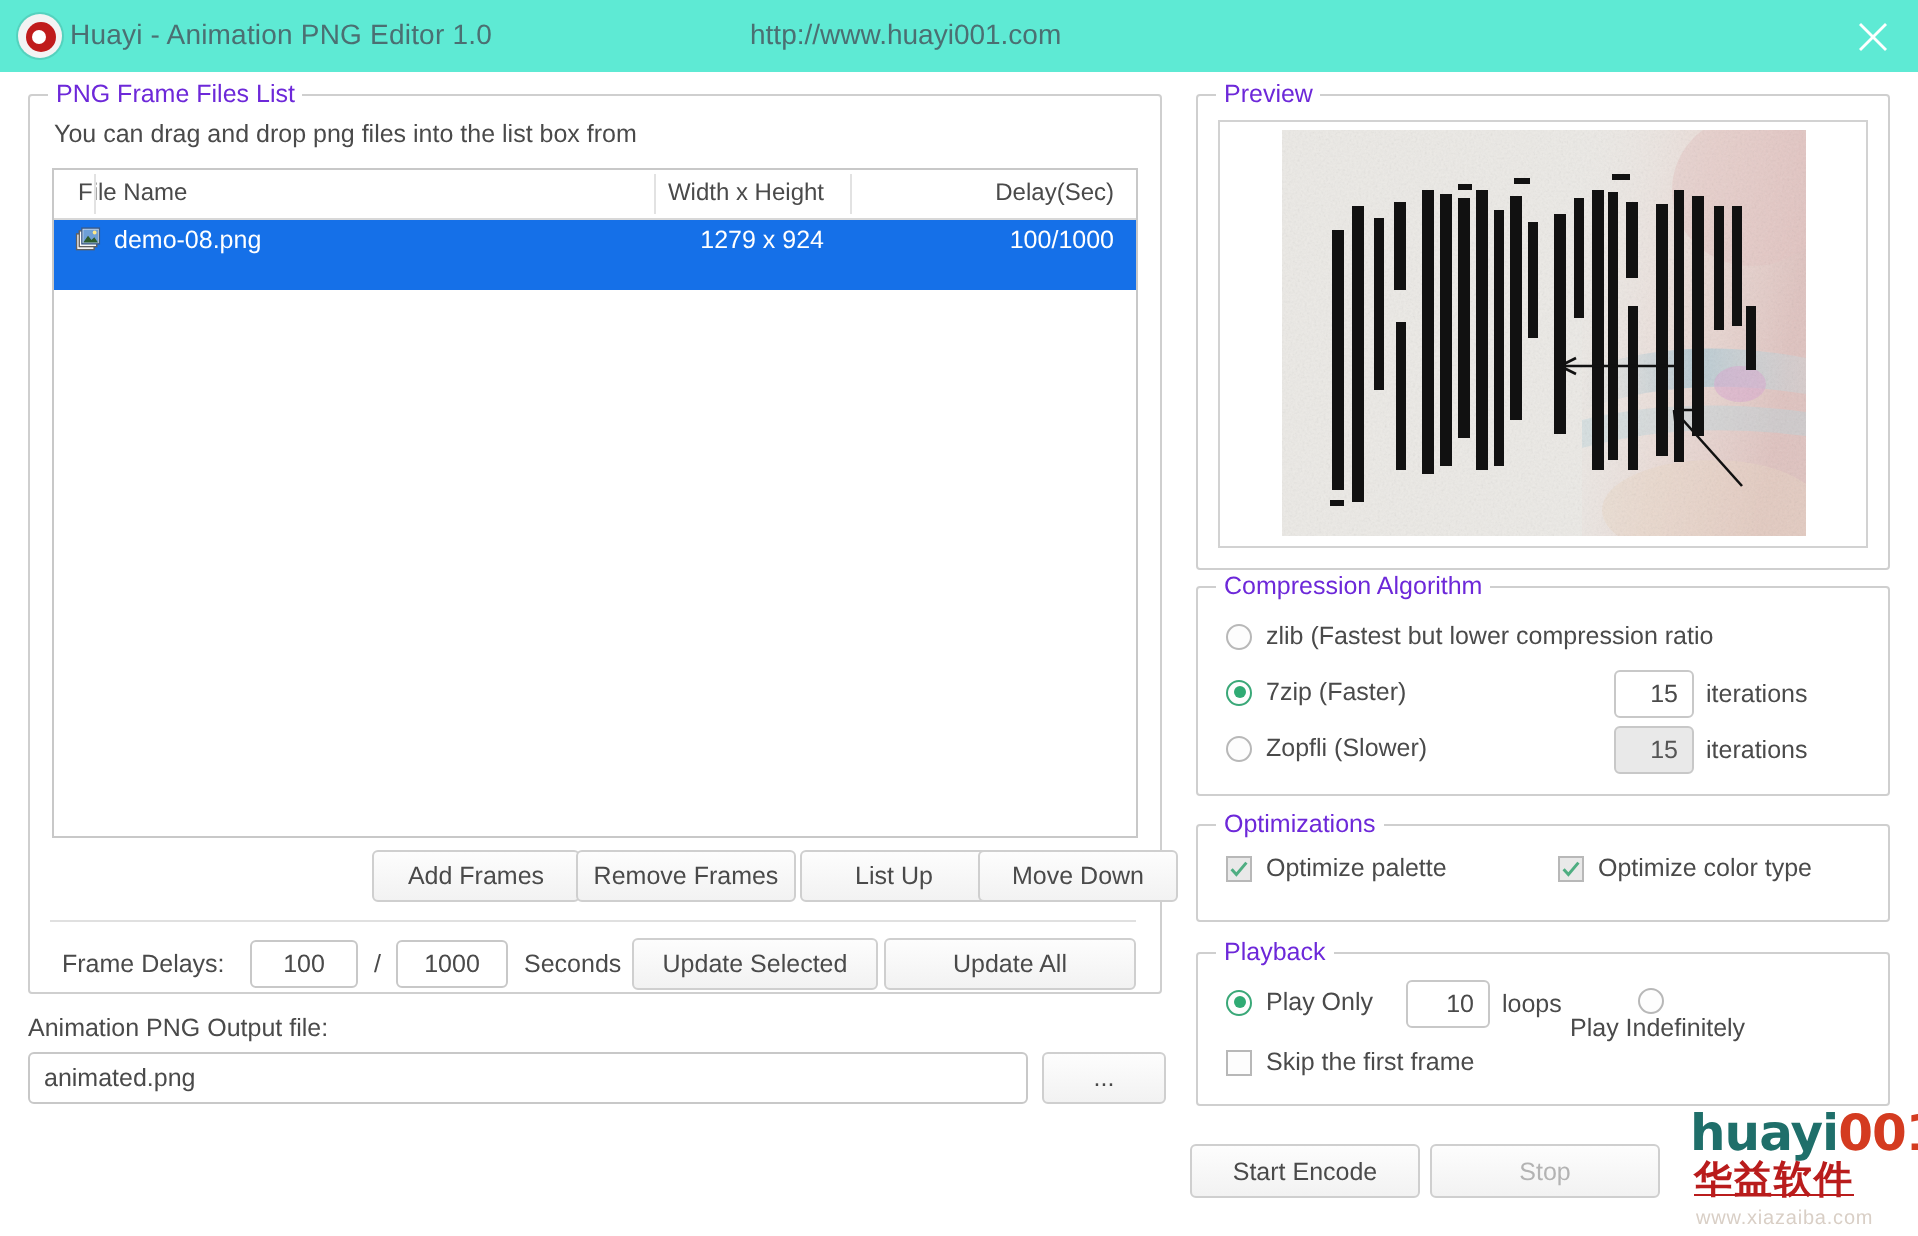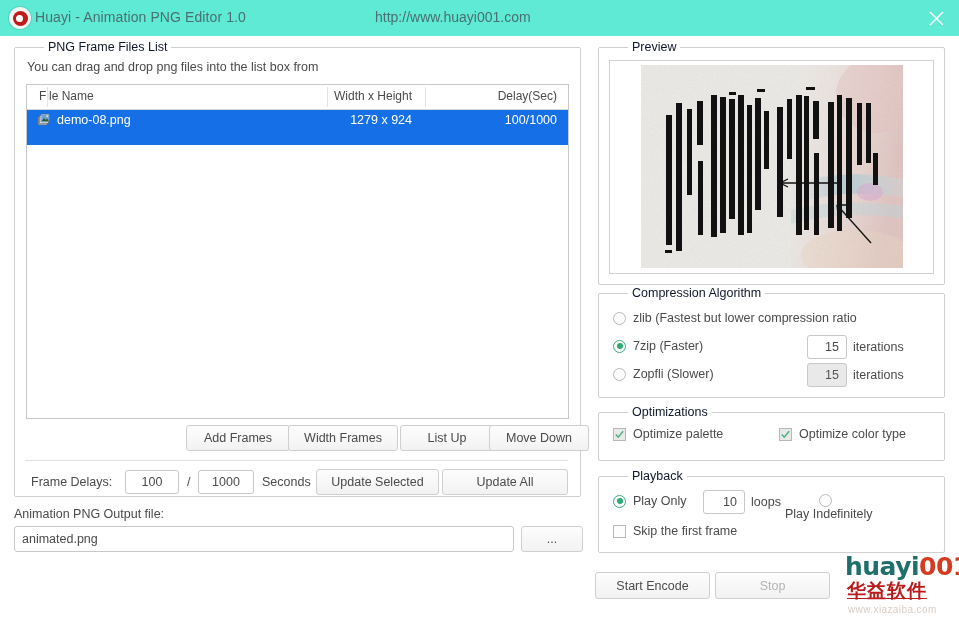--- a/index.html
+++ b/index.html
@@ -83,23 +83,22 @@
     border: 1px solid #cfcfcf;
     border-radius: 2px;
     background: transparent;
   }
   .group > .legend {
     position: absolute;
     top: -8px; left: 9px;
     background: #ffffff;
     padding: 0 4px;
     font-size: 12.5px;
-    color: #0f172a;
-    white-space: nowrap;
-    margin-left: 20px;
+    color: #6d28d9;
+    white-space: nowrap;
   }
 
   
   #grp-files { left: 14px; top: 47px; width: 565px; height: 448px; }
   .hint {
     position: absolute;
     left: 12px; top: 12px;
     font-size: 12.5px;
     color: #4a4a4a;
     white-space: nowrap;
@@ -408,21 +407,21 @@
         <circle cx="11.8" cy="3.7" r="1.1" fill="#ffe98a"></circle>
       </svg>
       <span class="cell name">demo-08.png</span>
       <span class="cell size">1279 x 924</span>
       <span class="cell delay">100/1000</span>
     </div>
   </div>
 
   <div class="btnrow">
     <button class="btn" id="btn-add">Add Frames</button>
-    <button class="btn" id="btn-remove">Width Frames</button>
+    <button class="btn" id="btn-remove">Remove Frames</button>
     <button class="btn" id="btn-up">List Up</button>
     <button class="btn" id="btn-down">Move Down</button>
   </div>
 
   <div class="divider"></div>
 
   <div class="delayrow">
     <span class="lbl-delays">Frame Delays:</span>
     <div class="txtbox" id="txt-delay-num">100</div>
     <span class="slash">/</span>

